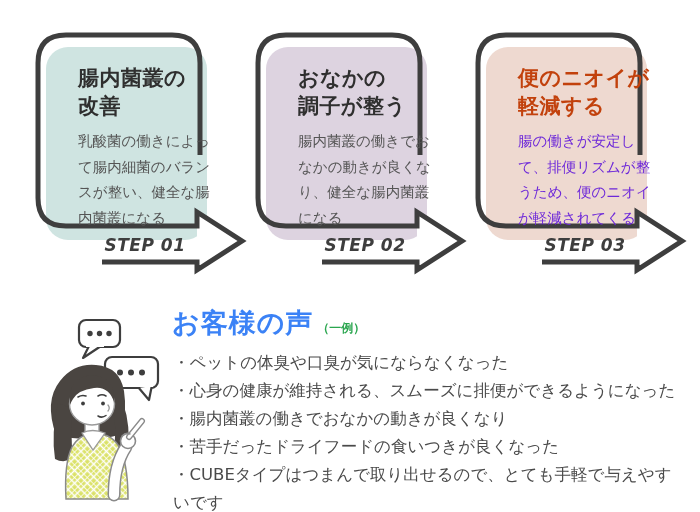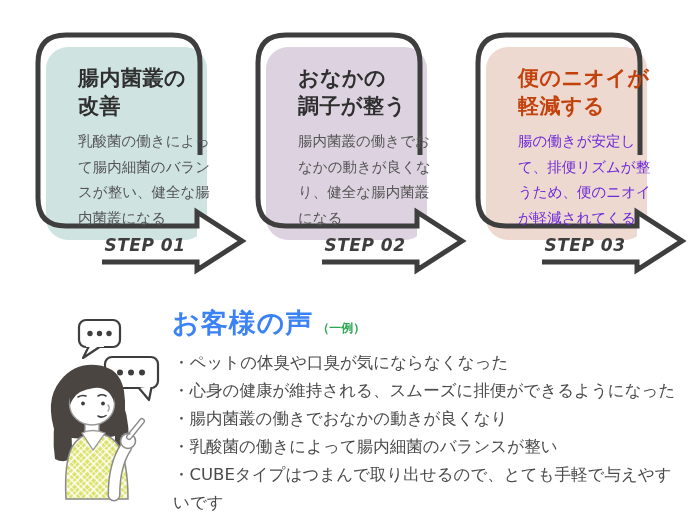--- a/index.html
+++ b/index.html
@@ -150,17 +150,17 @@
 
   <div class="voice-head">
     <span class="voice-title" style="color: #3b82f6;">お客様の声</span>
     <span class="voice-suffix" style="color: rgb(42, 166, 79);">（一例）</span>
   </div>
 
   <ul class="voice-list" style="color: rgb(74, 74, 74);">
     <li>・ペットの体臭や口臭が気にならなくなった</li>
     <li>・心身の健康が維持される、スムーズに排便ができるようになった</li>
     <li>・腸内菌叢の働きでおなかの動きが良くなり</li>
-    <li>・乳酸菌の働きによって腸内細菌のバランスが整い</li>
+    <li>・苦手だったドライフードの食いつきが良くなった</li>
     <li>・CUBEタイプはつまんで取り出せるので、とても手軽で与えやすいです</li>
   </ul>
 
 </div>
 
 </body></html>

